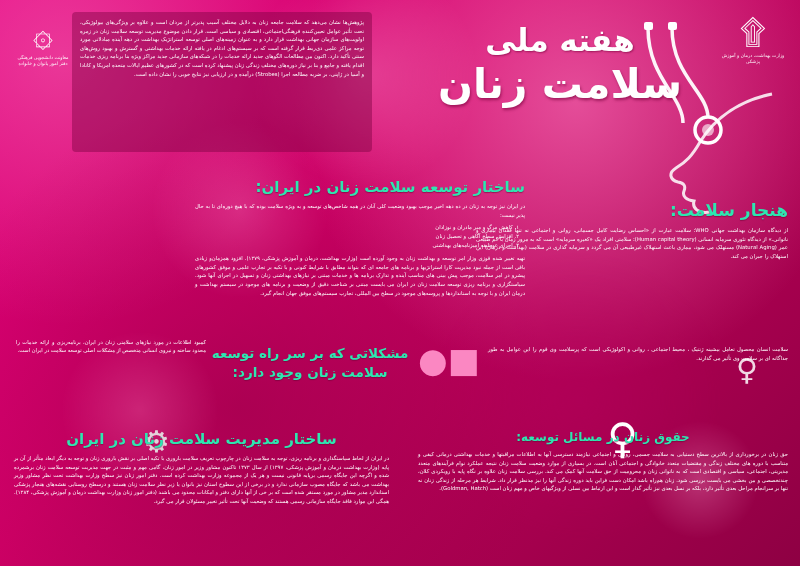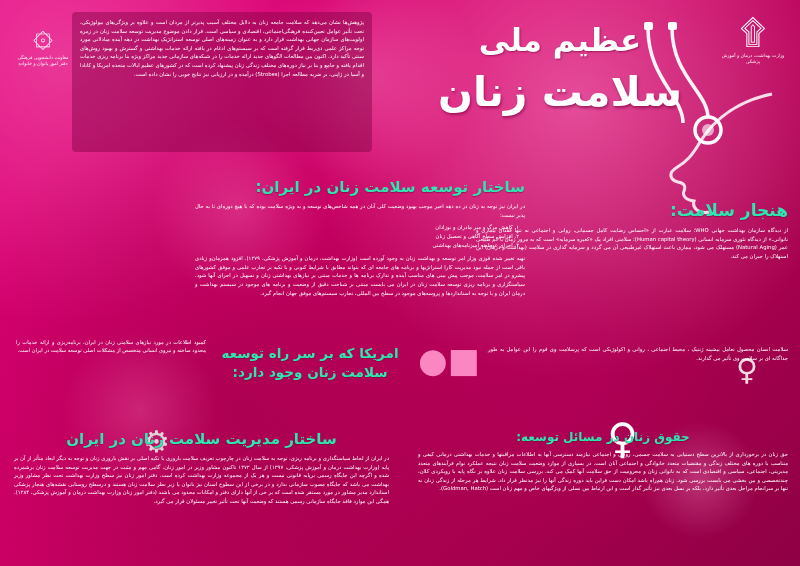--- a/index.html
+++ b/index.html
@@ -33,21 +33,21 @@
   .logo-mark{font-size:34px;line-height:36px;}
   .logo-cap{font-size:4.6px;line-height:6px;margin-top:3px;opacity:.95;}
 
   
   .title-wrap{position:absolute;right:110px;top:22px;text-align:center;width:260px;}
   .title-1{
     font-size:31px;font-weight:bold;color:#fff;letter-spacing:1px;
     text-shadow:1px 1px 2px rgba(120,0,60,.6);
   }
   .title-2{
-    font-size:41px;font-weight:bold;color:#fff;margin-top:10px;
+    font-size:41px;font-weight:bold;color:#fff;margin-top:2px;
     text-shadow:1px 2px 3px rgba(120,0,60,.6);
   }
   
   .steth{position:absolute;right:52px;top:18px;width:120px;height:150px;}
   .face{position:absolute;right:26px;top:90px;width:150px;height:125px;opacity:.9;}
 
   
   .box{position:absolute;color:#fff;}
   .para{
     font-size:5.3px;line-height:8.6px;text-align:justify;direction:rtl;
@@ -120,21 +120,21 @@
     <div class="logo-cap">معاونت دانشجویی فرهنگی
 دفتر امور بانوان و خانواده</div>
   </div>
 
   <div class="logo logo-right">
     <div class="logo-mark">۩</div>
     <div class="logo-cap">وزارت بهداشت، درمان و آموزش پزشکی</div>
   </div>
 
   <div class="title-wrap">
-    <div class="title-1">عظیم ملی</div>
+    <div class="title-1">هفته ملی</div>
     <div class="title-2">سلامت زنان</div>
   </div>
 
   <svg class="steth" viewBox="0 0 120 150">
     <path d="M20 10 C20 60, 55 78, 55 105" stroke="#ffffff" stroke-width="3.5" fill="none" opacity=".95"></path>
     <path d="M44 10 C44 58, 80 74, 80 100" stroke="#ffffff" stroke-width="3.5" fill="none" opacity=".95"></path>
     <circle cx="80" cy="112" r="13" fill="none" stroke="#ffffff" stroke-width="3.5"></circle>
     <circle cx="80" cy="112" r="6" fill="#ffffff" opacity=".6"></circle>
     <rect x="16" y="4" width="9" height="8" rx="2" fill="#ffffff"></rect>
     <rect x="40" y="4" width="9" height="8" rx="2" fill="#ffffff"></rect>
@@ -170,21 +170,21 @@
 سلامتی افراد یک «کغیره سرمایه» است که به مرور زمان با کم طبیعی عمر (Natural Aging) مستهلک می شود، بیماری باعث استهلاک غیرطبیعی آن می گردد و سرمایه گذاری در سلامت (بهداشت و درمان) این استهلاک را جبران می کند.</div>
   </div>
 
   <div class="box sec-left-note">
     <div class="para">کمبود اطلاعات در مورد نیازهای سلامتی زنان در ایران، برنامه‌ریزی و ارائه خدمات را محدود ساخته و نیروی انسانی متخصص از مشکلات اصلی توسعه سلامت در ایران است.</div>
   </div>
 
   <div class="icon-puzzle">■●</div>
 
   <div class="box sec-chal">
-    <div class="heading">امریکا که بر سر راه توسعه سلامت زنان وجود دارد:</div>
+    <div class="heading">مشکلاتی که بر سر راه توسعه سلامت زنان وجود دارد:</div>
   </div>
 
   <div class="icon-venus-small">♀</div>
   <div class="box sec-healthdef">
     <div class="para">سلامت انسان محصول تعامل بیشینه ژنتیک ، محیط اجتماعی ، روانی و اکولوژیکی است که پرسلامت وی قوم را این عوامل به طور جداگانه ای بر سلامت وی تأثیر می گذارند.</div>
   </div>
 
   <div class="icon-gear">⚙</div>
 
   <div class="box sec-mgmt">

